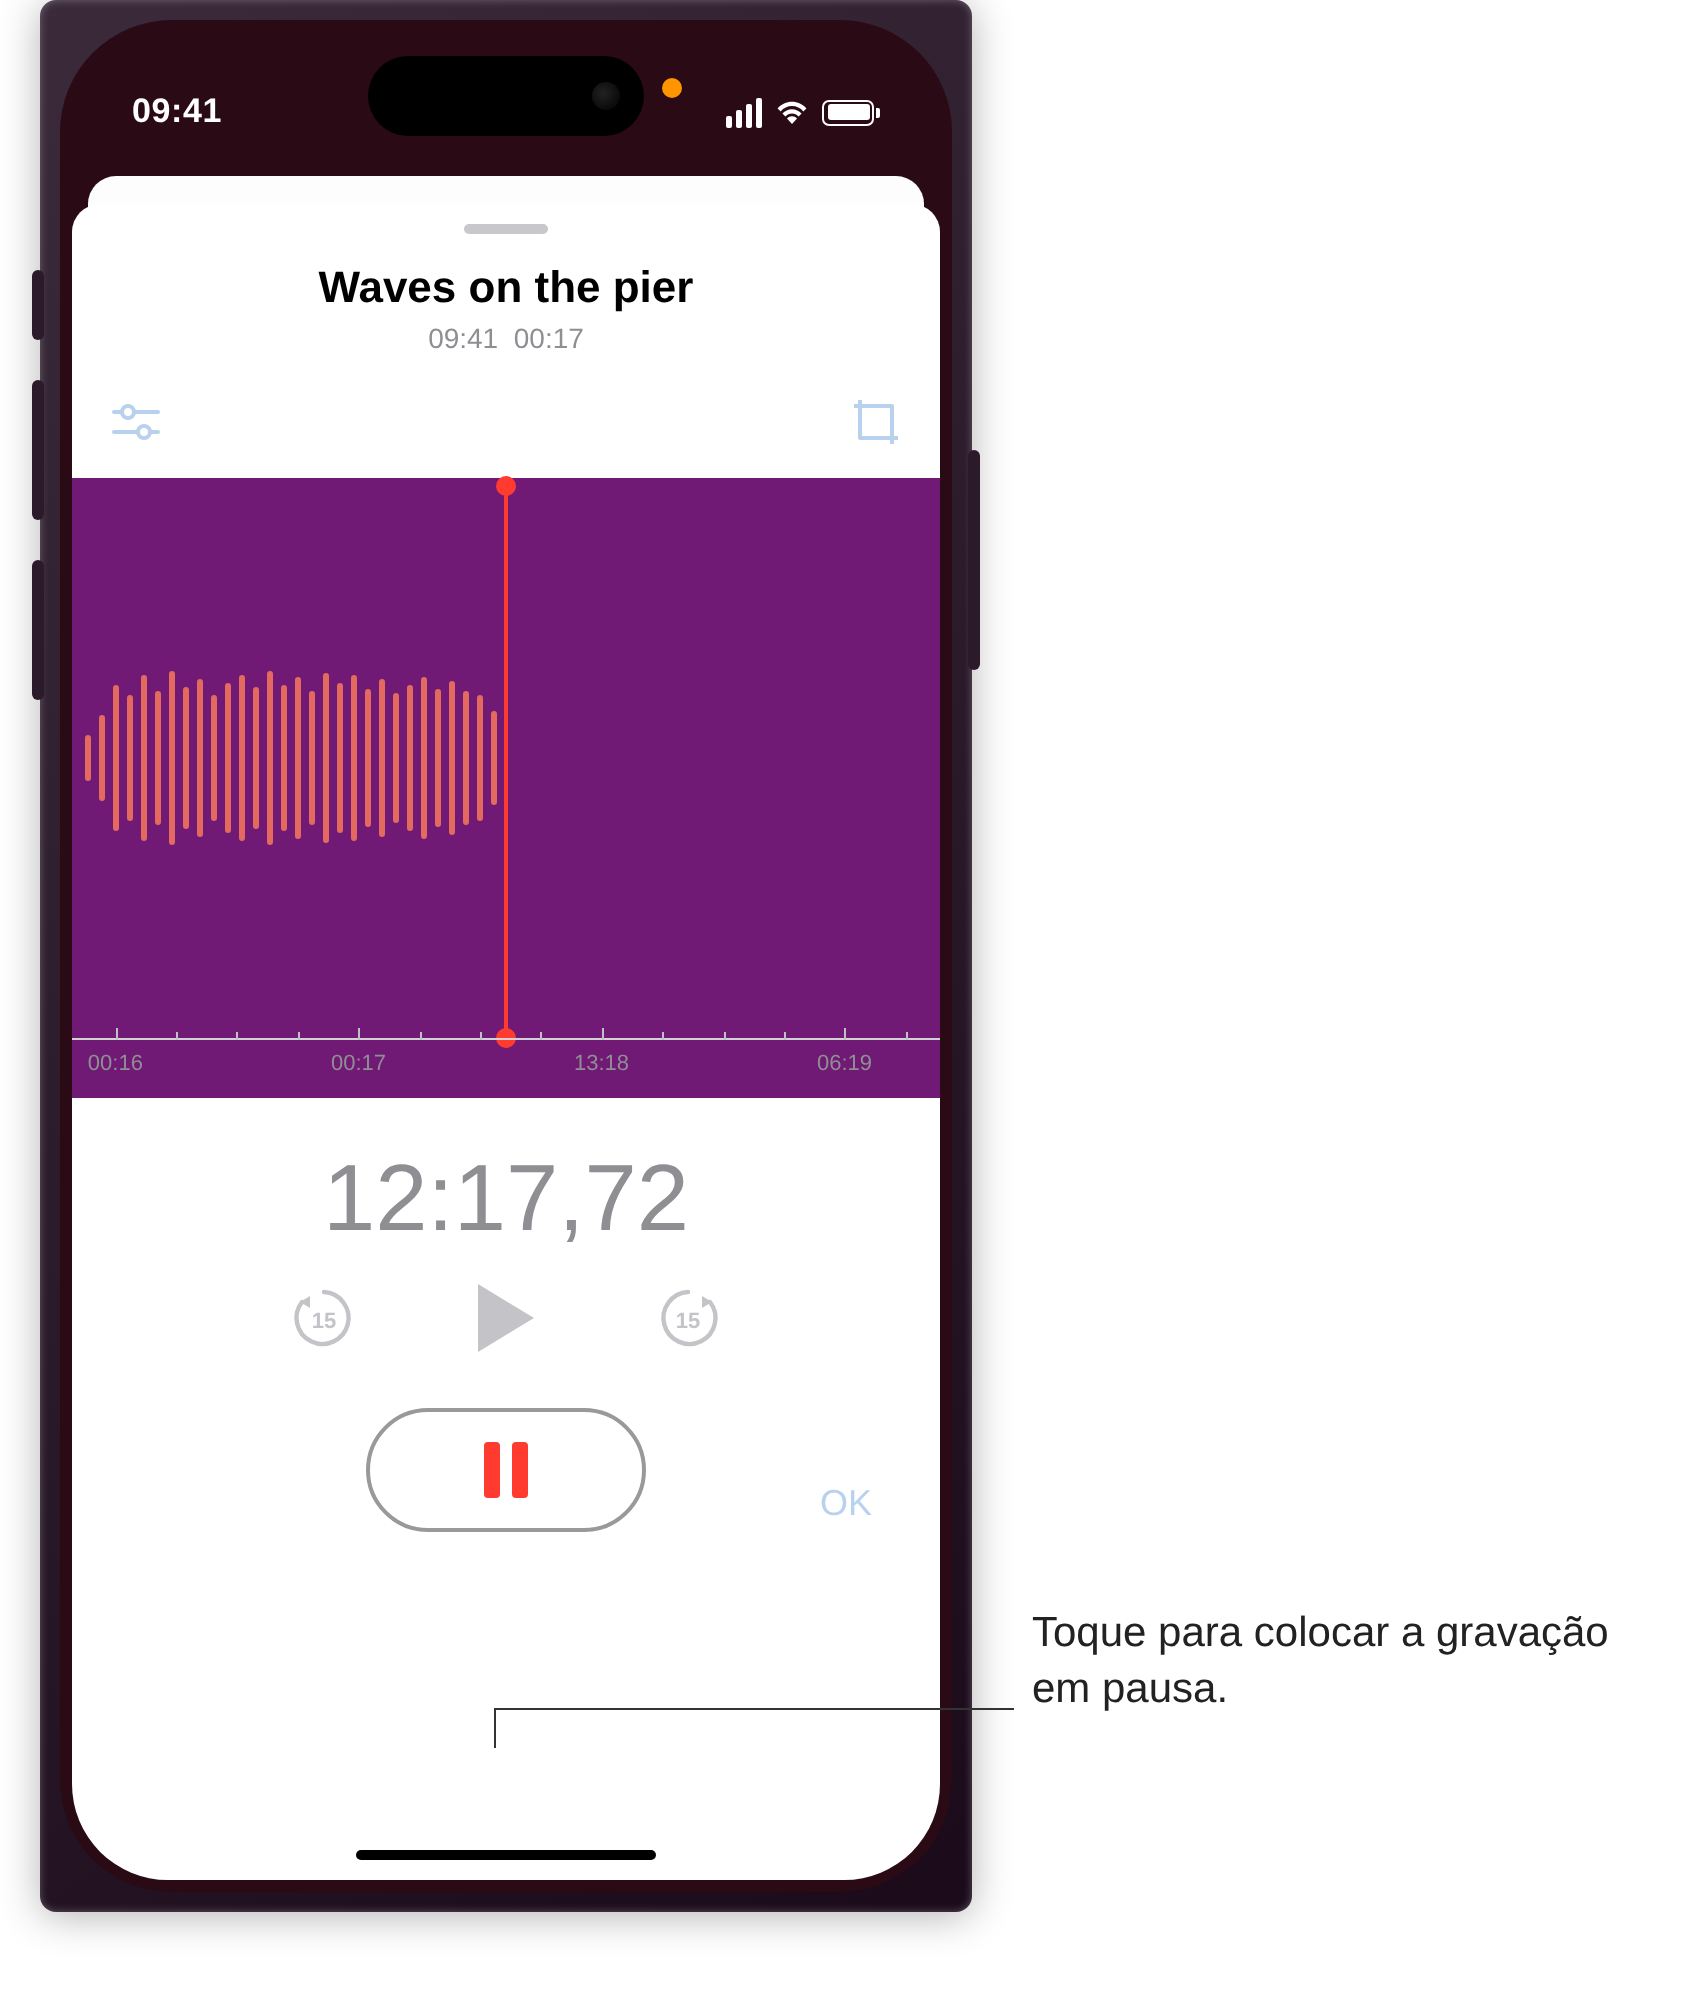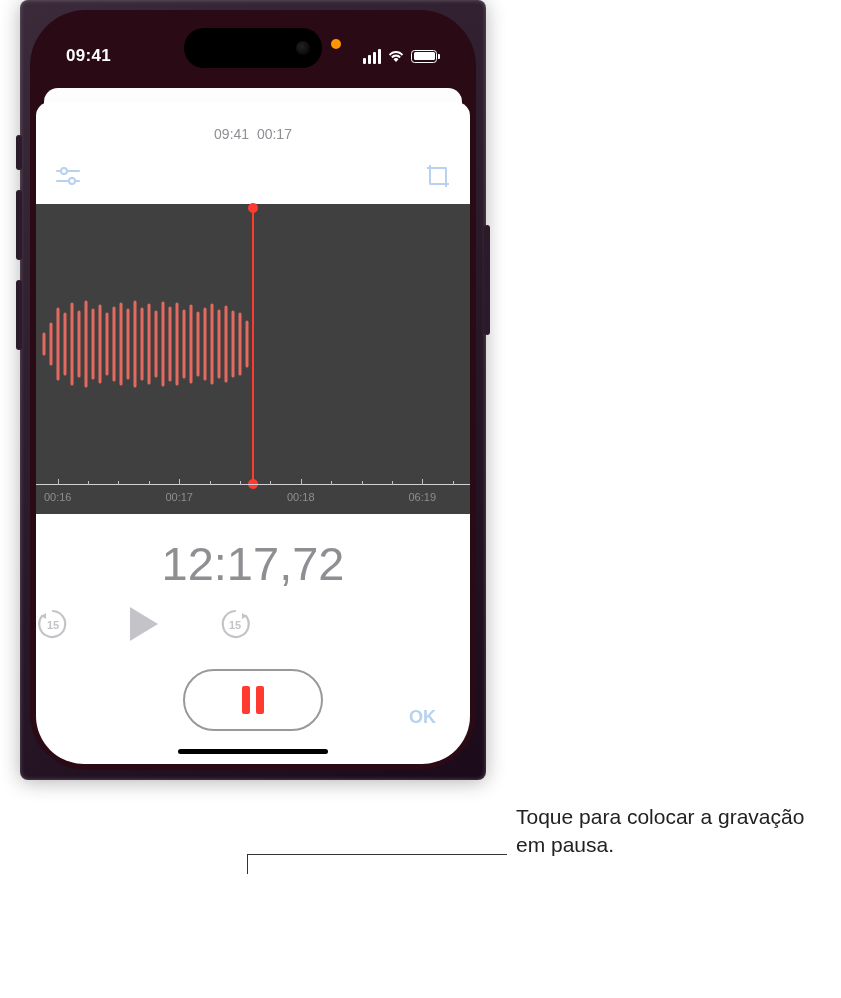--- a/index.html
+++ b/index.html
@@ -8,21 +8,21 @@
       background: #fff;
       width: 841px;
       height: 998px;
       position: relative;
     }
     .phone-frame {
       position: absolute;
       left: 20px;
       top: 0;
       width: 466px;
-      height: 780px;
+      height: 956px;
       background: linear-gradient(145deg, #3a2a3a, #1a0a1a);
       border-radius: 8px;
       padding: 10px;
       box-shadow: inset 0 0 4px rgba(255,255,255,.3), 0 2px 20px rgba(0,0,0,.3);
     }
     .side-btn {
       position: absolute;
       background: #2a1a2a;
       border-radius: 3px;
     }
@@ -126,21 +126,21 @@
       font-size: 14px;
       color: #8e8e93;
       margin-bottom: 20px;
     }
     .toolbar {
       display: flex;
       justify-content: space-between;
       padding: 0 18px 14px;
     }
     .tool-btn { width: 28px; height: 28px; color: #b7d1ee; display:flex; align-items:center; justify-content:center; }
-    .wave-area { background: #404040; height: 310px; position: relative; }
+    .wave-area { background: #701a75; height: 310px; position: relative; }
     .wave-svg { width: 100%; height: 280px; display: block; }
     .playhead {
       position: absolute;
       left: 50%;
       top: 4px; bottom: 30px;
       width: 2px;
       background: #ff3b30;
       transform: translateX(-1px);
     }
     .playhead::before, .playhead::after {
@@ -164,21 +164,21 @@
     .big-time {
       text-align: center;
       font-size: 47px;
       font-weight: 300;
       color: #8e8e93;
       margin: 22px 0 14px;
       font-variant-numeric: tabular-nums;
     }
     .transport {
       display: flex;
-      justify-content: flex-start;
+      justify-content: center;
       align-items: center;
       gap: 58px;
       margin-bottom: 26px;
       color: #c4c4c8;
     }
     .skip-btn { width: 34px; height: 34px; position: relative; }
     .play-btn { width: 32px; height: 38px; }
     .bottom-row {
       display: flex;
       align-items: center;
@@ -197,21 +197,21 @@
       background: #fff;
     }
     .pause-bars { display: flex; gap: 6px; }
     .pause-bars span { width: 8px; height: 28px; background: #ff3b30; border-radius: 2px; }
     .ok-btn {
       position: absolute;
       right: 34px;
       top: 50%;
       transform: translateY(-50%);
       font-size: 18px;
-      font-weight: 700;
+      font-weight: 400;
       color: #b7d1ee;
     }
     .home-ind {
       position: absolute;
       bottom: 10px;
       left: 50%;
       transform: translateX(-50%);
       width: 150px;
       height: 5px;
       background: #000;
@@ -269,20 +269,21 @@
             </div>
           <div class="battery-tip"></div>
         </div>
       </div>
     </div>
 
     <div class="back-card"></div>
 
     <div class="card">
       <div class="grabber"></div>
+      <div class="rec-title">Waves on the pier</div>
       <div class="rec-meta">
         <span>09:41</span>&nbsp;&nbsp;<span>00:17</span>
       </div>
 
       <div class="toolbar">
         <div class="tool-btn">
           <svg viewBox="0 0 28 28" width="28" height="28" stroke="#b7d1ee" stroke-width="2" fill="none" stroke-linecap="round">
             <line x1="3" y1="9" x2="25" y2="9"></line>
             <circle cx="10" cy="9" r="3" fill="#fff"></circle>
             <line x1="3" y1="19" x2="25" y2="19"></line>
@@ -338,21 +339,21 @@
           <div class="tick-label" style="left:5%">00:16</div>
           <div class="tick minor" style="left:12%"></div>
           <div class="tick minor" style="left:19%"></div>
           <div class="tick minor" style="left:26%"></div>
           <div class="tick" style="left:33%"></div>
           <div class="tick-label" style="left:33%">00:17</div>
           <div class="tick minor" style="left:40%"></div>
           <div class="tick minor" style="left:47%"></div>
           <div class="tick minor" style="left:54%"></div>
           <div class="tick" style="left:61%"></div>
-          <div class="tick-label" style="left:61%">00:18</div>
+          <div class="tick-label" style="left:61%">13:18</div>
           <div class="tick minor" style="left:68%"></div>
           <div class="tick minor" style="left:75%"></div>
           <div class="tick minor" style="left:82%"></div>
           <div class="tick" style="left:89%"></div>
           <div class="tick-label" style="left:89%">06:19</div>
           <div class="tick minor" style="left:96%"></div>
         </div>
       </div>
 
       <div class="big-time">12:17,72</div>

